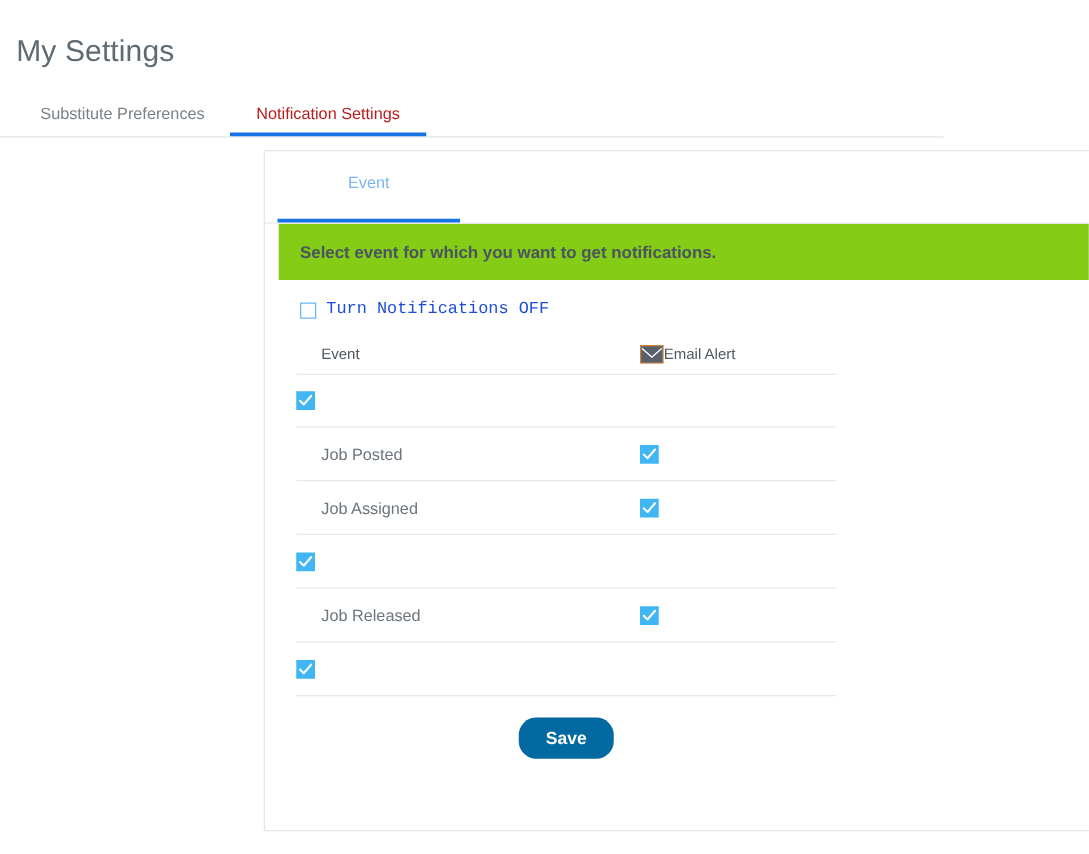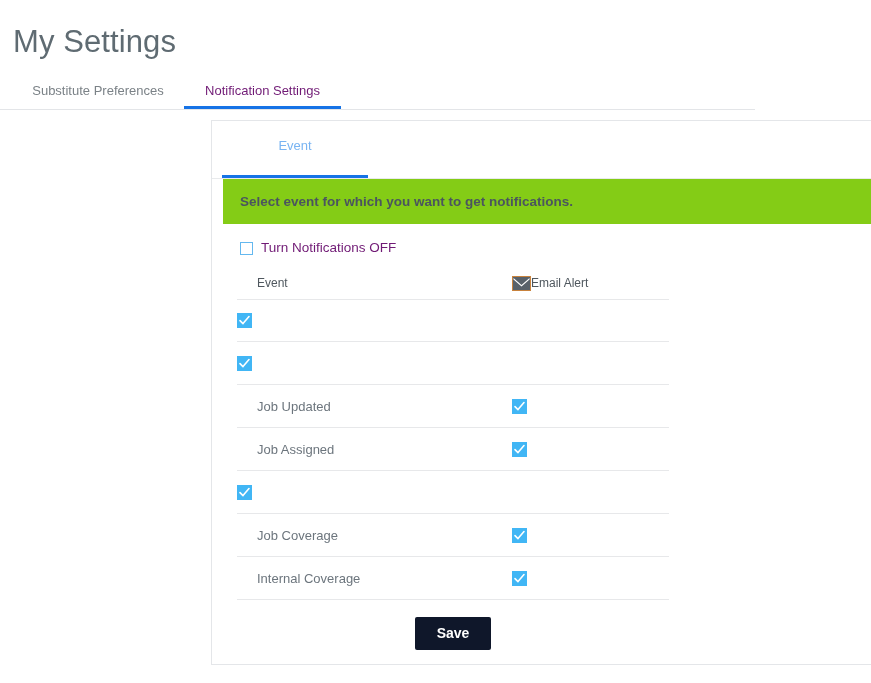--- a/index.html
+++ b/index.html
@@ -14,21 +14,21 @@
     -webkit-font-smoothing: antialiased;
     overflow: hidden;
     position: relative;
   }
 
   
   .page-title {
     position: absolute;
     left: 13px;
     top: 25px;
-    font-size: 31px;
+    font-size: 24px;
     font-weight: 400;
     color: #5f6b72;
     letter-spacing: 0.1px;
     line-height: 34px;
   }
 
   
   .top-tabs {
     position: absolute;
     left: 0;
@@ -49,21 +49,21 @@
     cursor: pointer;
   }
   .top-tab.inactive {
     left: 13px;
     width: 170px;
     color: #7b8287;
   }
   .top-tab.active {
     left: 184px;
     width: 157px;
-    color: #701a75;
+    color: #b91c1c;
     border-bottom: 3px solid #1673e6;
   }
 
   
   .card {
     position: absolute;
     left: 211px;
     top: 120px;
     width: 705px;
     height: 545px;
@@ -121,22 +121,23 @@
     height: 13px;
     border: 1px solid #64b8ef;
     background: #ffffff;
     box-sizing: border-box;
     cursor: pointer;
     flex: none;
   }
   .turnoff-label {
     margin-left: 8px;
     font-size: 13.5px;
-    color: #701a75;
+    color: #1d4ed8;
     line-height: 16px;
+    font-family: Liberation Mono, monospace;
   }
 
   
   .table {
     margin: 11px 11px 0 25px;
     width: 432px;
   }
   .trow {
     display: flex;
     align-items: center;
@@ -194,26 +195,26 @@
 
   
   .save-wrap {
     margin: 0 11px 0 25px;
     width: 432px;
     display: flex;
     justify-content: center;
     padding-top: 17px;
   }
   .save-btn {
-    background: #0f172a;
+    background: #0369a1;
     color: #ffffff;
     font-size: 14px;
     font-weight: bold;
     border: none;
-    border-radius: 2px;
+    border-radius: 14px;
     padding: 0 22px;
     height: 33px;
     line-height: 33px;
     cursor: pointer;
     font-family: "Liberation Sans", sans-serif;
   }
 </style>
 </head>
 <body>
 
@@ -260,39 +261,30 @@
       <div class="col-alert">
         <span class="cb-checked">
           <svg width="13" height="13" viewBox="0 0 13 13" xmlns="http://www.w3.org/2000/svg">
             <path d="M2 6.6 L5 9.6 L11 2.6" fill="none" stroke="#ffffff" stroke-width="1.6" stroke-linecap="round" stroke-linejoin="round"></path>
           </svg>
         </span>
       </div>
     </div>
 
     <div class="trow">
-      <div class="col-alert">
-        <span class="cb-checked">
-          <svg width="13" height="13" viewBox="0 0 13 13" xmlns="http://www.w3.org/2000/svg">
-            <path d="M2 6.6 L5 9.6 L11 2.6" fill="none" stroke="#ffffff" stroke-width="1.6" stroke-linecap="round" stroke-linejoin="round"></path>
-          </svg>
-        </span>
-      </div>
-    </div>
-
-    <div class="trow">
-      <div class="col-event">Job Updated</div>
-      <div class="col-alert">
-        <span class="cb-checked">
-          <svg width="13" height="13" viewBox="0 0 13 13" xmlns="http://www.w3.org/2000/svg">
-            <path d="M2 6.6 L5 9.6 L11 2.6" fill="none" stroke="#ffffff" stroke-width="1.6" stroke-linecap="round" stroke-linejoin="round"></path>
-          </svg>
-        </span>
-      </div>
-    </div>
+      <div class="col-event">Job Posted</div>
+      <div class="col-alert">
+        <span class="cb-checked">
+          <svg width="13" height="13" viewBox="0 0 13 13" xmlns="http://www.w3.org/2000/svg">
+            <path d="M2 6.6 L5 9.6 L11 2.6" fill="none" stroke="#ffffff" stroke-width="1.6" stroke-linecap="round" stroke-linejoin="round"></path>
+          </svg>
+        </span>
+      </div>
+    </div>
+
 
     <div class="trow">
       <div class="col-event">Job Assigned</div>
       <div class="col-alert">
         <span class="cb-checked">
           <svg width="13" height="13" viewBox="0 0 13 13" xmlns="http://www.w3.org/2000/svg">
             <path d="M2 6.6 L5 9.6 L11 2.6" fill="none" stroke="#ffffff" stroke-width="1.6" stroke-linecap="round" stroke-linejoin="round"></path>
           </svg>
         </span>
       </div>
@@ -302,32 +294,31 @@
       <div class="col-alert">
         <span class="cb-checked">
           <svg width="13" height="13" viewBox="0 0 13 13" xmlns="http://www.w3.org/2000/svg">
             <path d="M2 6.6 L5 9.6 L11 2.6" fill="none" stroke="#ffffff" stroke-width="1.6" stroke-linecap="round" stroke-linejoin="round"></path>
           </svg>
         </span>
       </div>
     </div>
 
     <div class="trow">
-      <div class="col-event">Job Coverage</div>
-      <div class="col-alert">
-        <span class="cb-checked">
-          <svg width="13" height="13" viewBox="0 0 13 13" xmlns="http://www.w3.org/2000/svg">
-            <path d="M2 6.6 L5 9.6 L11 2.6" fill="none" stroke="#ffffff" stroke-width="1.6" stroke-linecap="round" stroke-linejoin="round"></path>
-          </svg>
-        </span>
-      </div>
-    </div>
-
-    <div class="trow">
-      <div class="col-event">Internal Coverage</div>
+      <div class="col-event">Job Released</div>
+      <div class="col-alert">
+        <span class="cb-checked">
+          <svg width="13" height="13" viewBox="0 0 13 13" xmlns="http://www.w3.org/2000/svg">
+            <path d="M2 6.6 L5 9.6 L11 2.6" fill="none" stroke="#ffffff" stroke-width="1.6" stroke-linecap="round" stroke-linejoin="round"></path>
+          </svg>
+        </span>
+      </div>
+    </div>
+
+    <div class="trow">
       <div class="col-alert">
         <span class="cb-checked">
           <svg width="13" height="13" viewBox="0 0 13 13" xmlns="http://www.w3.org/2000/svg">
             <path d="M2 6.6 L5 9.6 L11 2.6" fill="none" stroke="#ffffff" stroke-width="1.6" stroke-linecap="round" stroke-linejoin="round"></path>
           </svg>
         </span>
       </div>
     </div>
 
   </div>

